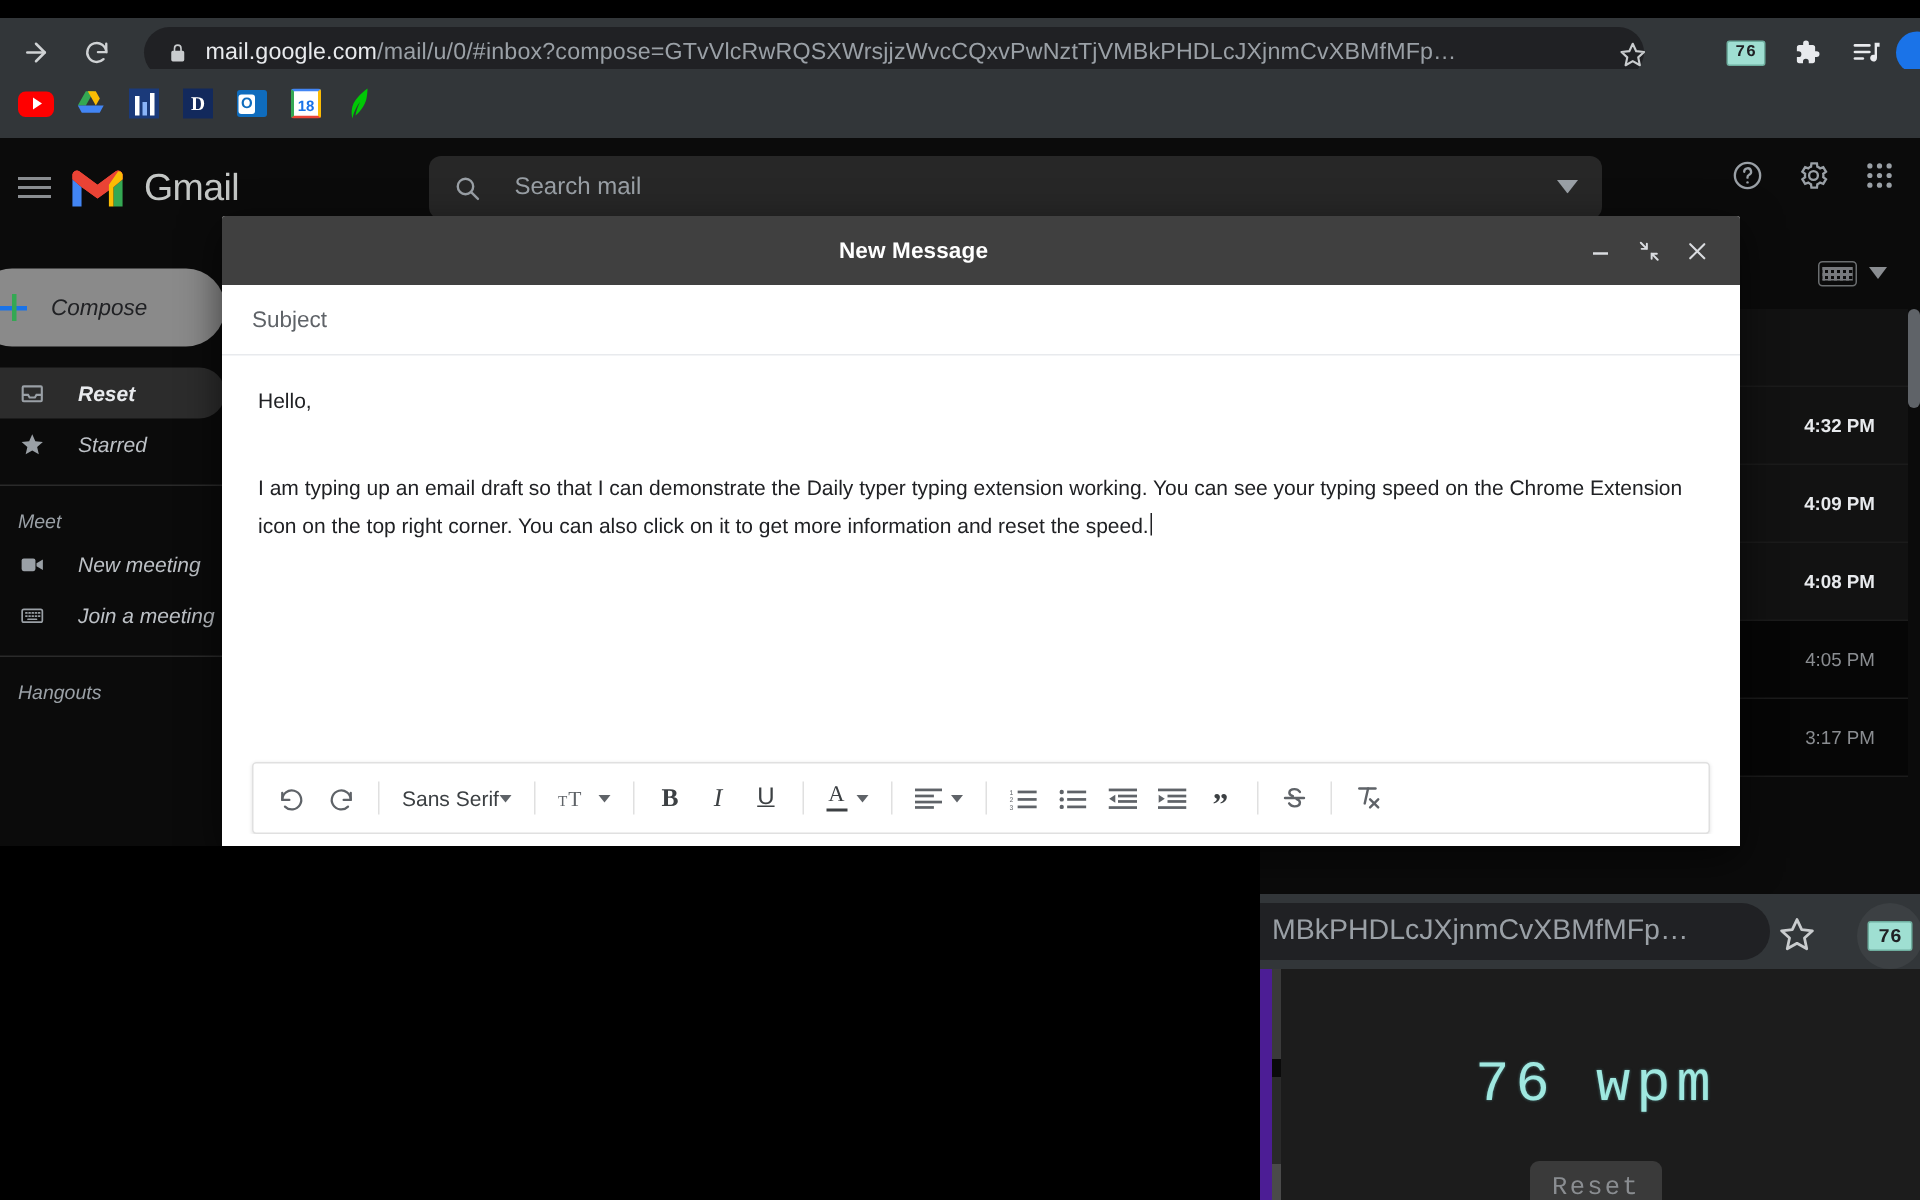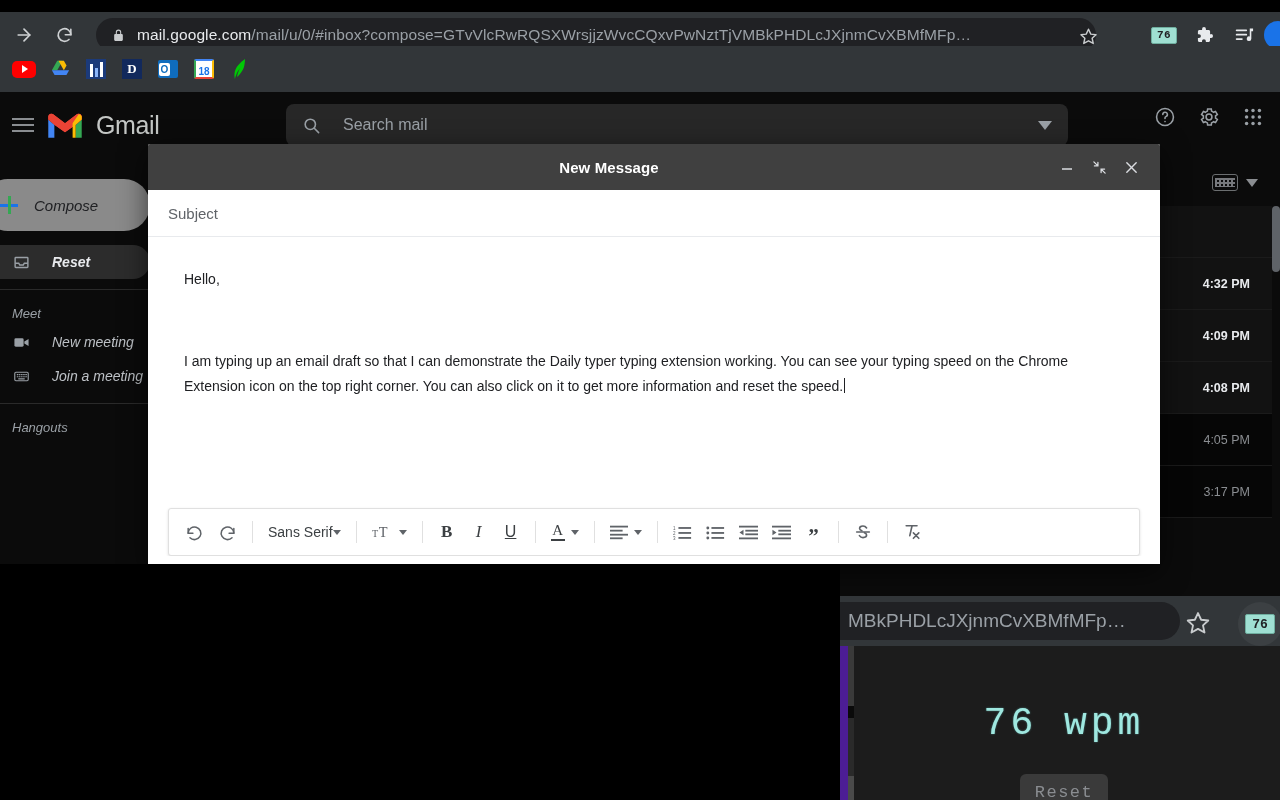--- a/index.html
+++ b/index.html
@@ -198,21 +198,21 @@
     height: 47px; display:flex; align-items:center;
     padding: 0 20px; color:#5f6368; font-size:15px;
     border-bottom: 1px solid #e8eaed;
     margin: 0 0 0 0;
   }
   .cp-body {
     flex: 1 1 auto; padding: 14px 20px 0 20px;
     font-size: 14px; color:#202124; line-height: 25px;
     overflow: hidden;
   }
-  .cp-body p { margin: 16px; }
+  .cp-body p { margin: 4px; }
   .cp-body .gap { height: 25px; }
   .caret-bar {
     display:inline-block; width:1px; height:15px; background:#202124;
     vertical-align:-2px; margin-left:1px;
   }
   .cp-toolbar {
     position:absolute; left:20px; right:20px; bottom: 8px;
     height: 48px;
     background:#fff;
     border:1px solid #e0e0e0;
@@ -461,20 +461,28 @@
 
       <div class="side-list">
         <div class="side-item active">
           <span class="sicon-sq">
             <svg width="17" height="17" viewBox="0 0 24 24" fill="none" stroke="currentColor" stroke-width="2">
                 <path d="M3 13h5l1.5 2.5h5L16 13h5"></path>
                 <path d="M4 5h16a1 1 0 0 1 1 1v12a1 1 0 0 1-1 1H4a1 1 0 0 1-1-1V6a1 1 0 0 1 1-1z"></path>
               </svg>
           </span>
           <span class="side-label">Reset</span>
+        </div>
+        <div class="side-item">
+          <span class="sicon-sq">
+            <svg width="17" height="17" viewBox="0 0 24 24" fill="currentColor">
+                <polygon points="12 2 14.9 8.6 22 9.3 16.6 14 18.2 21 12 17.3 5.8 21 7.4 14 2 9.3 9.1 8.6"></polygon>
+              </svg>
+          </span>
+          <span class="side-label">Starred</span>
         </div>
       </div>
 
       <div class="side-div"></div>
       <div class="side-sec">Meet</div>
       <div class="side-item">
         <span class="sicon-sq">
           <svg width="17" height="17" viewBox="0 0 24 24" fill="currentColor">
               <rect x="2" y="6" width="13" height="12" rx="2"></rect>
               <polygon points="16 10.5 22 7 22 17 16 13.5"></polygon>

